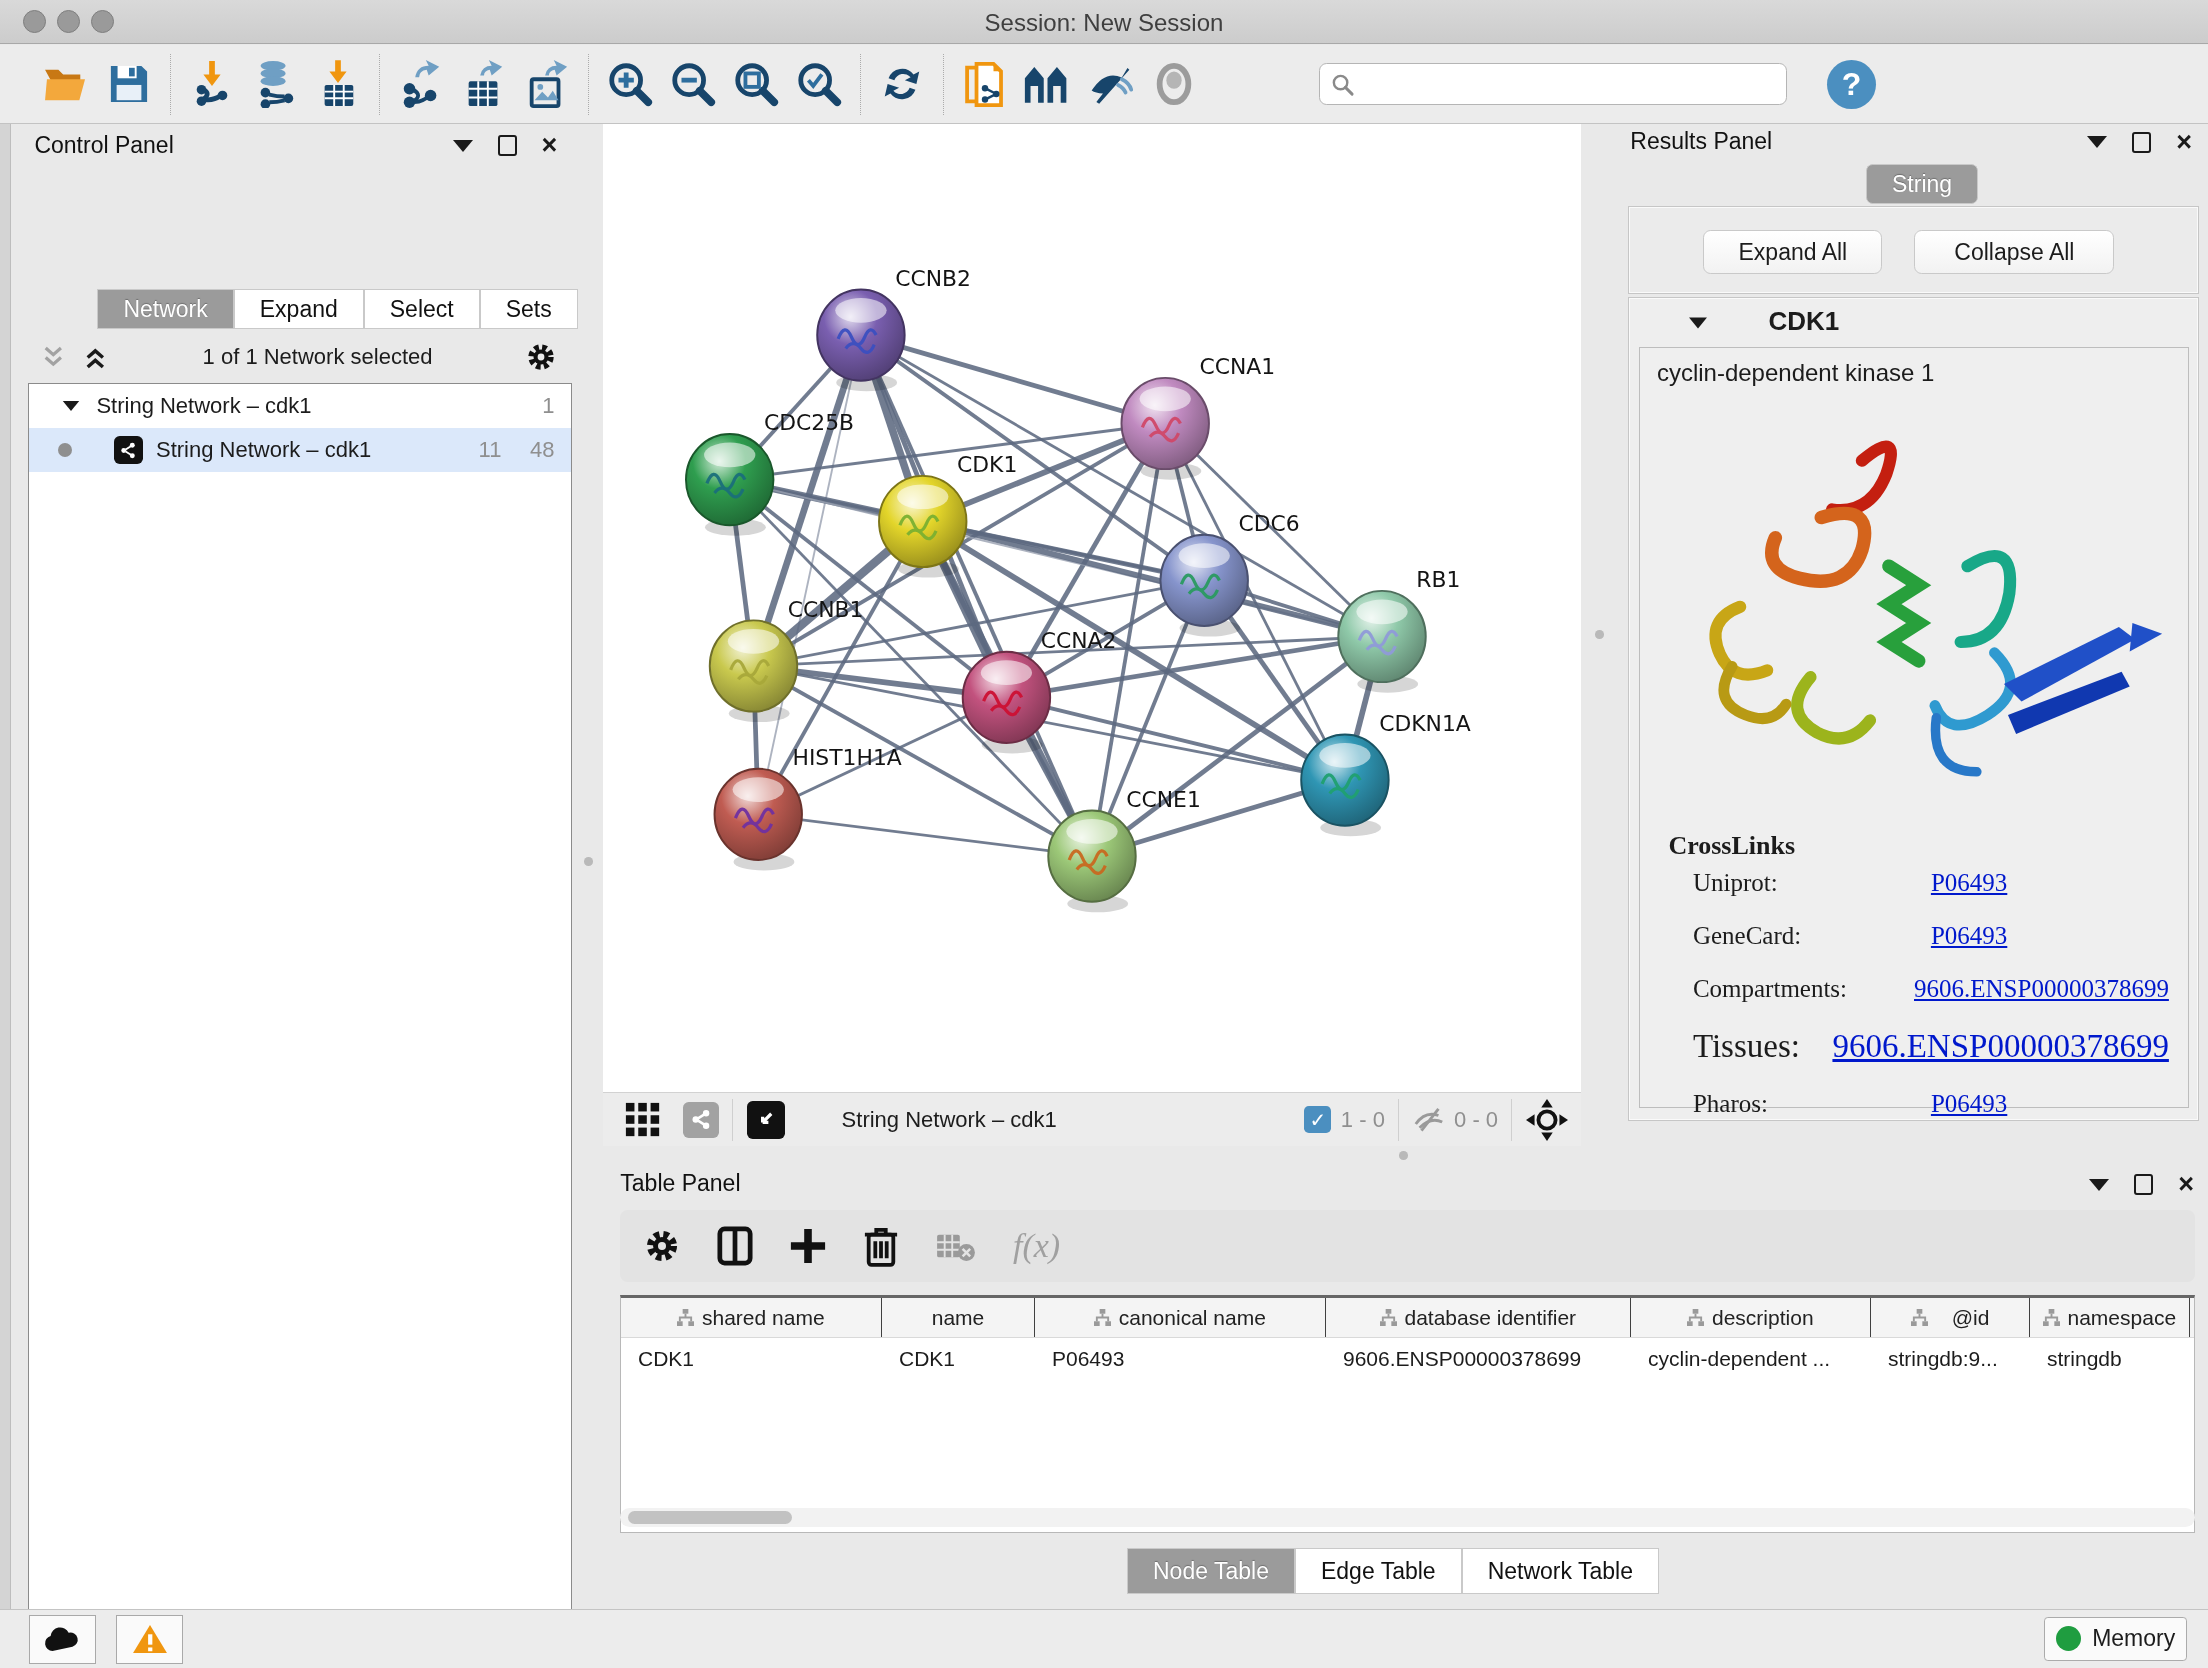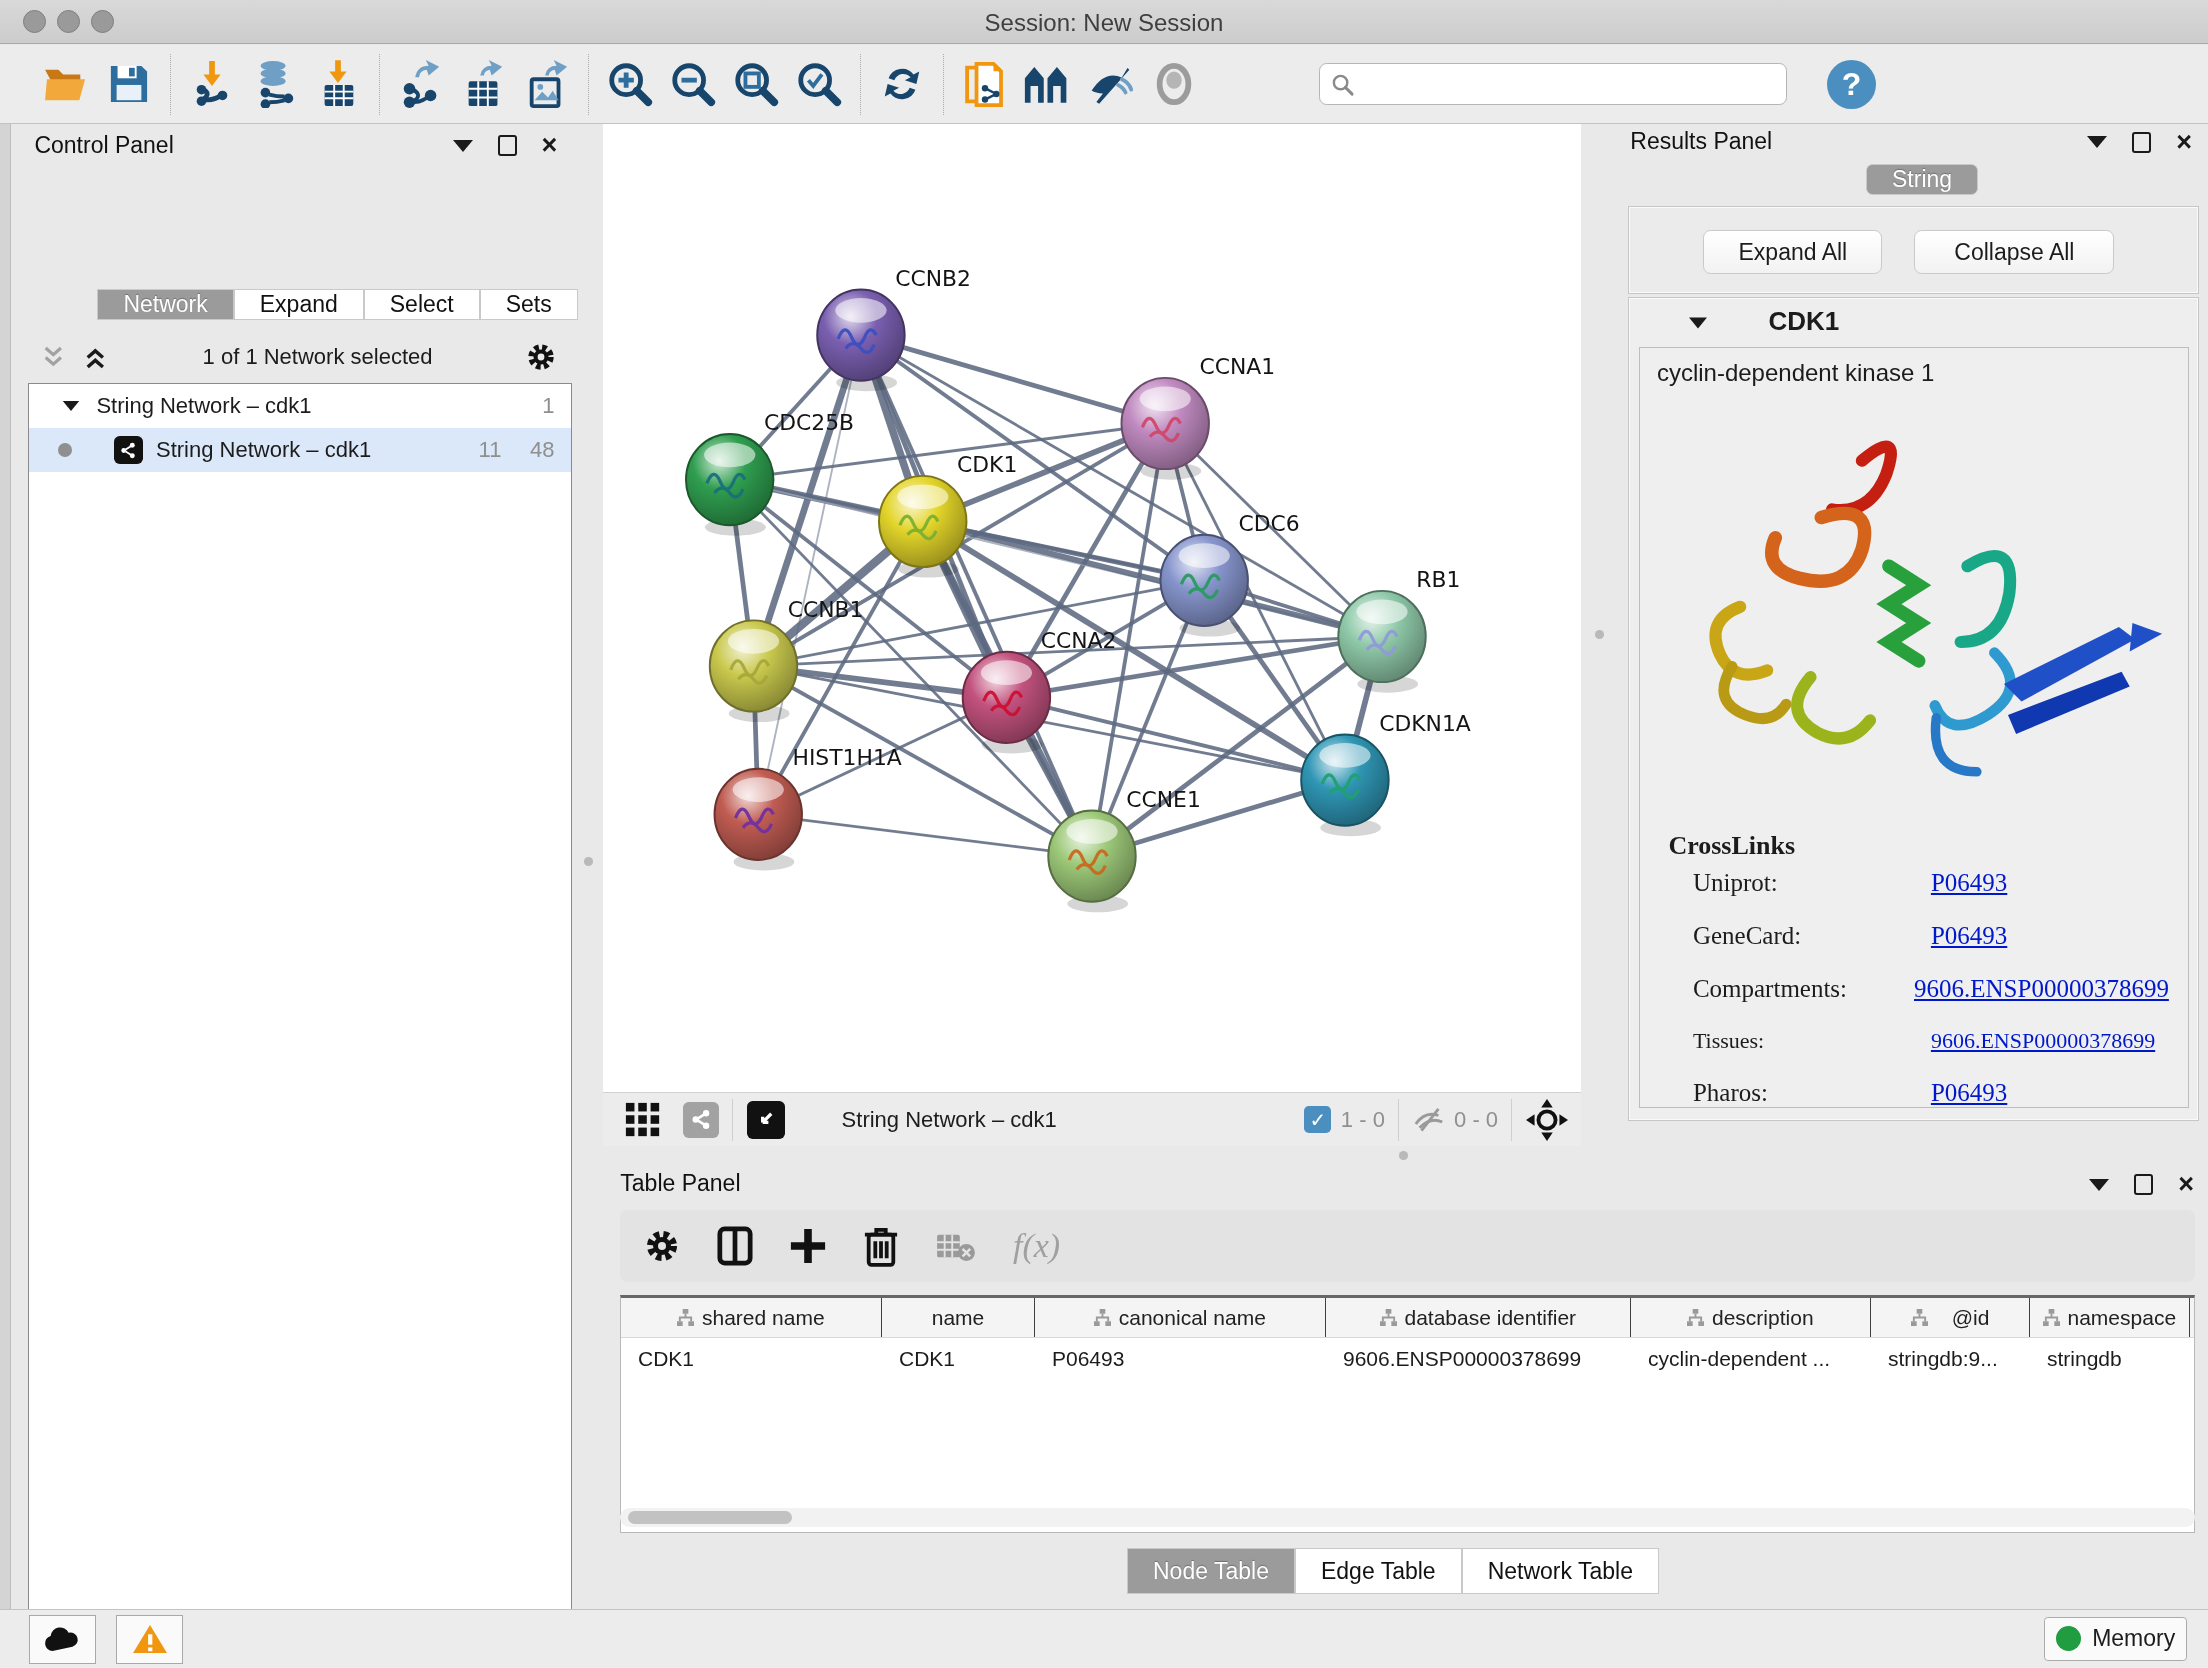--- a/index.html
+++ b/index.html
@@ -16,21 +16,21 @@
   .tbtn{width:63px;height:63px;display:flex;align-items:center;justify-content:center;flex:0 0 auto;}
   .tsep{width:0;height:61px;border-left:1.9px dotted #ababab;margin:0 9.5px;flex:0 0 auto;}
   .searchbox{width:468px;height:42px;background:#fff;border:1px solid #b5b5b5;border-radius:7.6px;display:flex;align-items:center;padding:0 9.5px;margin-left:114px;}
   .helpbtn{width:49px;height:49px;border-radius:50%;background:#4b8fc0;color:#fff;font-size:32px;font-weight:bold;display:flex;align-items:center;justify-content:center;margin-left:40px;}
   
   .phead{font-size:23px;color:#111;}
   .pctl{display:flex;gap:25px;align-items:center;}
   .tri{width:0;height:0;border-left:10.5px solid transparent;border-right:10.5px solid transparent;border-top:12.4px solid #1a1a1a;}
   .sq{width:19px;height:21px;border:2.9px solid #1a1a1a;border-radius:2.9px;}
   .xx{font-size:27px;font-weight:bold;color:#1a1a1a;line-height:19px;}
-  .tabpill{height:31px;padding:0 25px;display:flex;align-items:center;justify-content:center;font-size:23px;background:#fff;border:1px solid #c9c9c9;color:#111;}
+  .tabpill{height:40px;padding:0 25px;display:flex;align-items:center;justify-content:center;font-size:23px;background:#fff;border:1px solid #c9c9c9;color:#111;}
   .tabpill.active{background:#9b9b9b;color:#fff;text-shadow:0 -1px 1px #6e6e6e;}
   
   .ctrl-tabs{left:86px;top:165px;display:flex;}
   .ctrl-sub{left:28.5px;top:211px;width:517px;height:44px;display:flex;align-items:center;}
   .treebox{left:17px;top:259px;width:544px;height:1318px;background:#fff;border:1.9px solid #8b8b8b;}
   .trow{height:44px;display:flex;align-items:center;font-size:22px;}
   .trow .cnt{color:#8f8f8f;}
   .trow.sel{background:#dbe8fa;}
   .sharesq{width:28.5px;height:28.5px;background:#111;border-radius:5.7px;display:flex;align-items:center;justify-content:center;}
   
@@ -570,21 +570,21 @@
               <a class="link">P06493</a>
             </div>
             <div class="serif" style="display: flex; margin-bottom: 25px; font-size: 25px;">
               <div style="width: 238px;">GeneCard:</div>
               <a class="link">P06493</a>
             </div>
             <div class="serif" style="display: flex; margin-bottom: 25px; font-size: 25px;">
               <div style="width: 238px;">Compartments:</div>
               <a class="link">9606.ENSP00000378699</a>
             </div>
-            <div class="serif" style="display: flex; margin-bottom: 25px; font-size: 22px;">
+            <div class="serif" style="display: flex; margin-bottom: 25px; font-size: 33px;">
               <div style="width: 238px;">Tissues:</div>
               <a class="link">9606.ENSP00000378699</a>
             </div>
             <div class="serif" style="display: flex; font-size: 25px;">
               <div style="width: 238px;">Pharos:</div>
               <a class="link">P06493</a>
             </div>
           </div>
       </div>
     </div>

